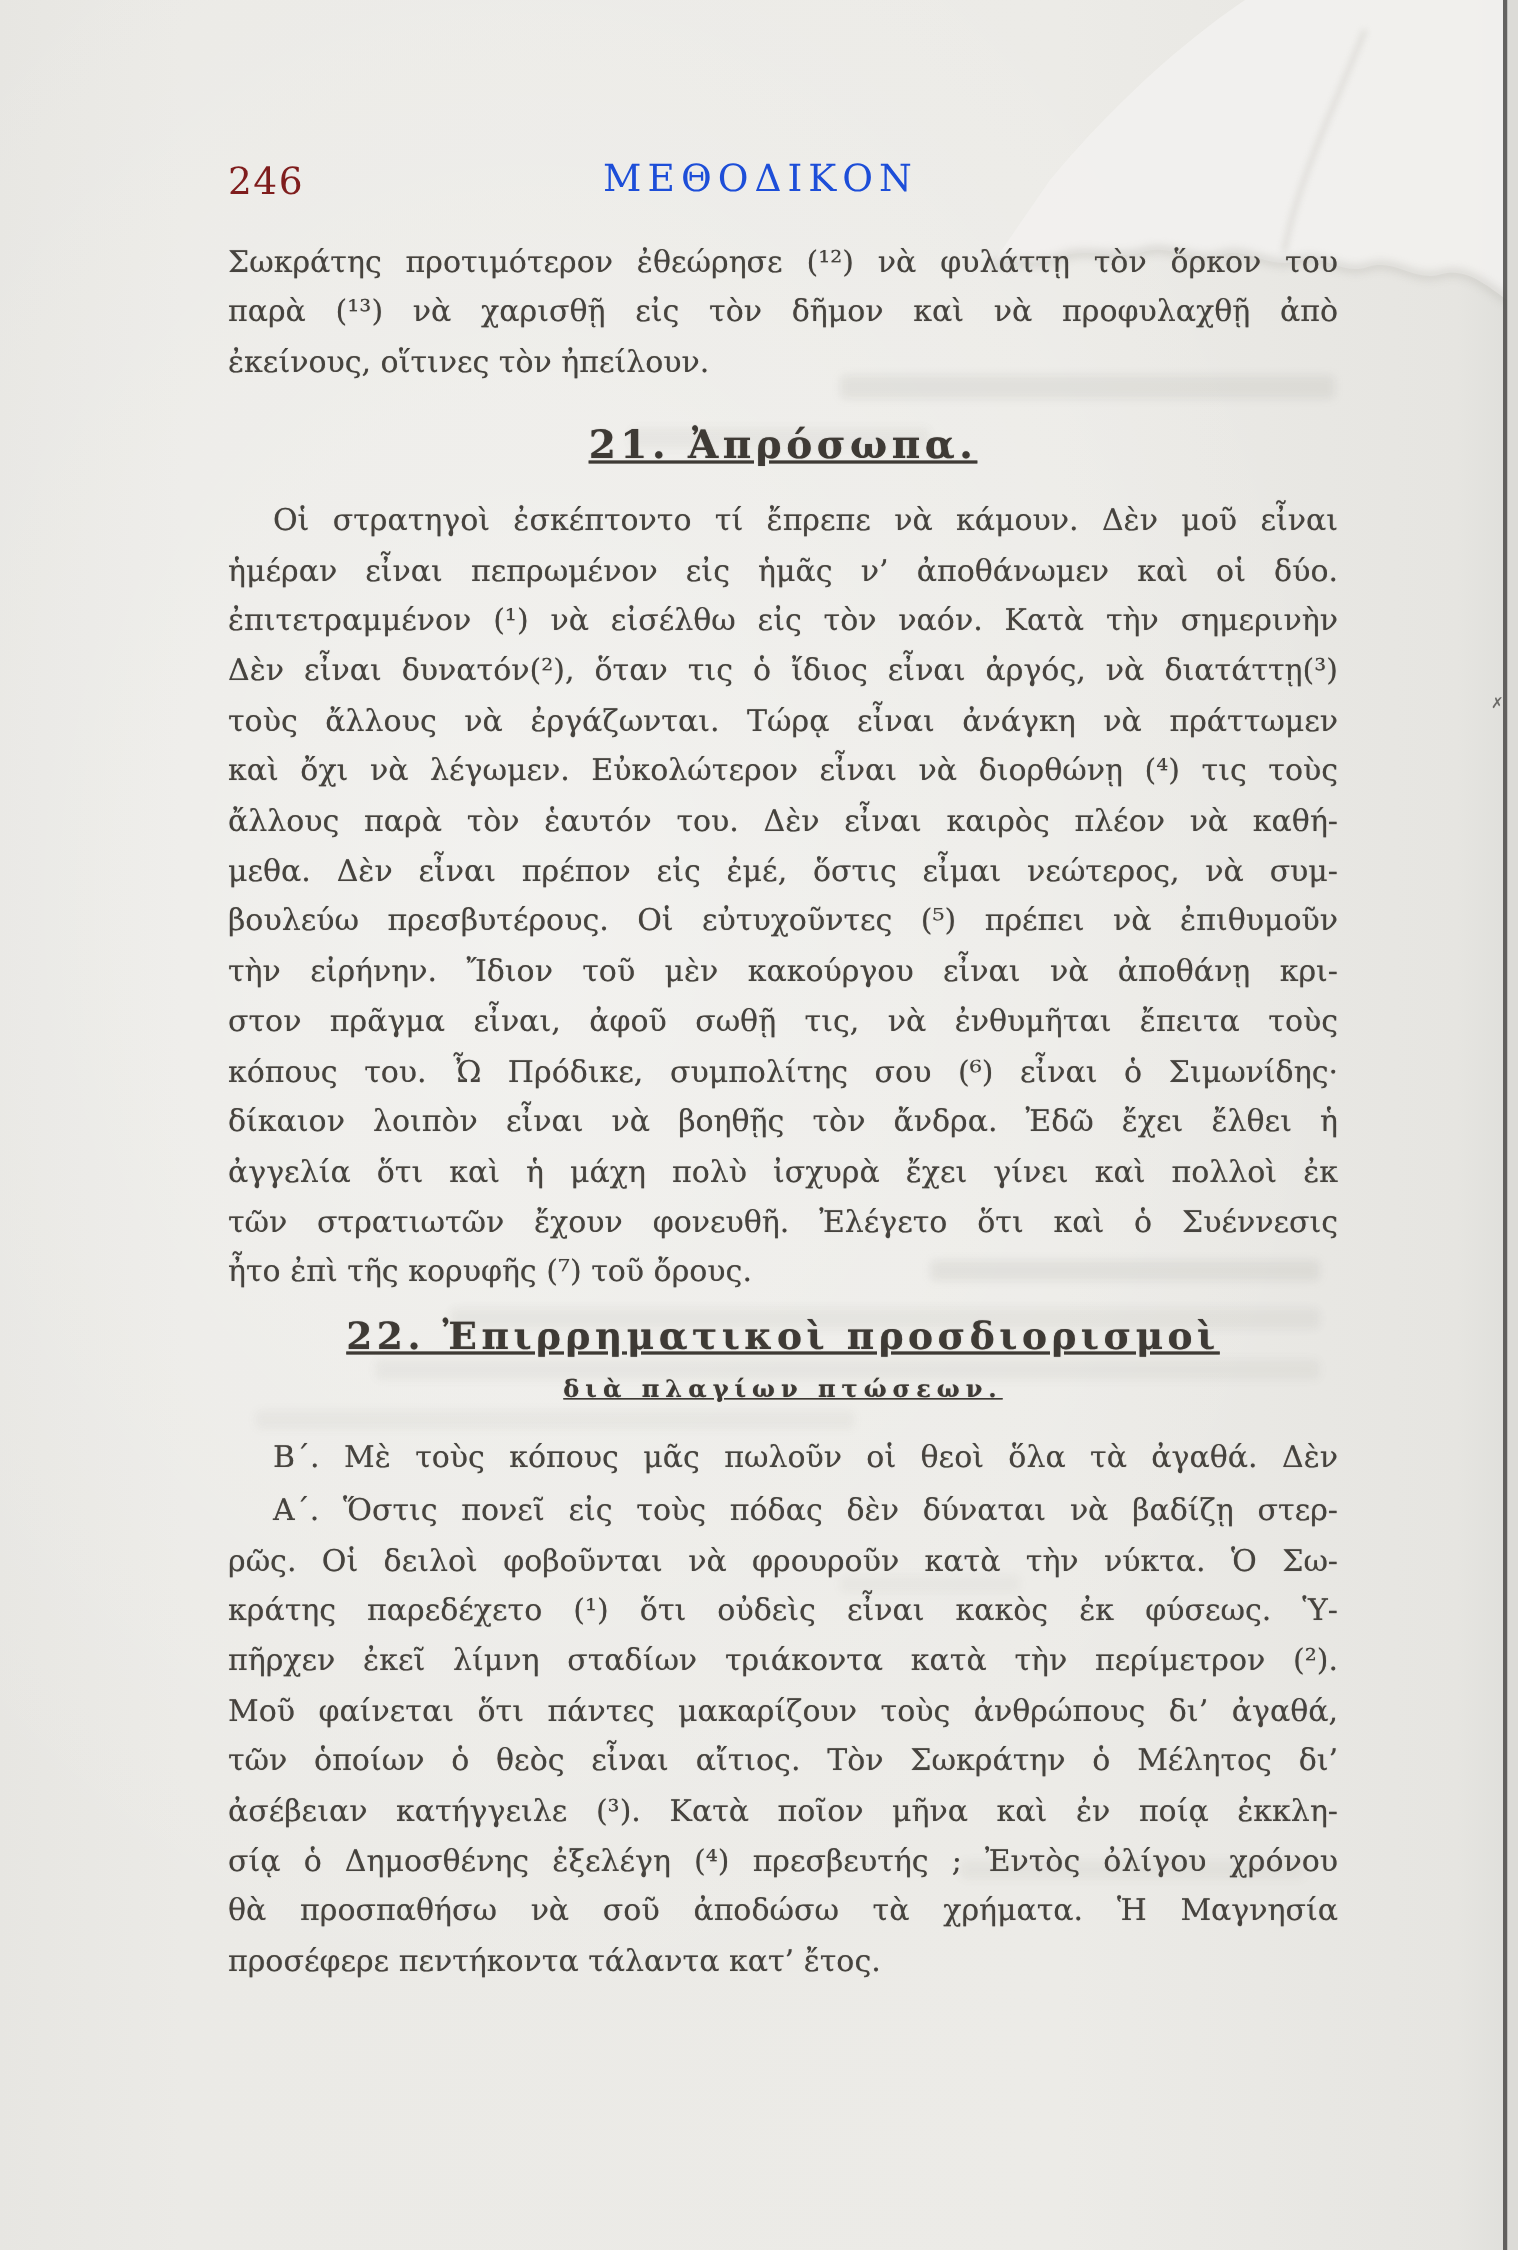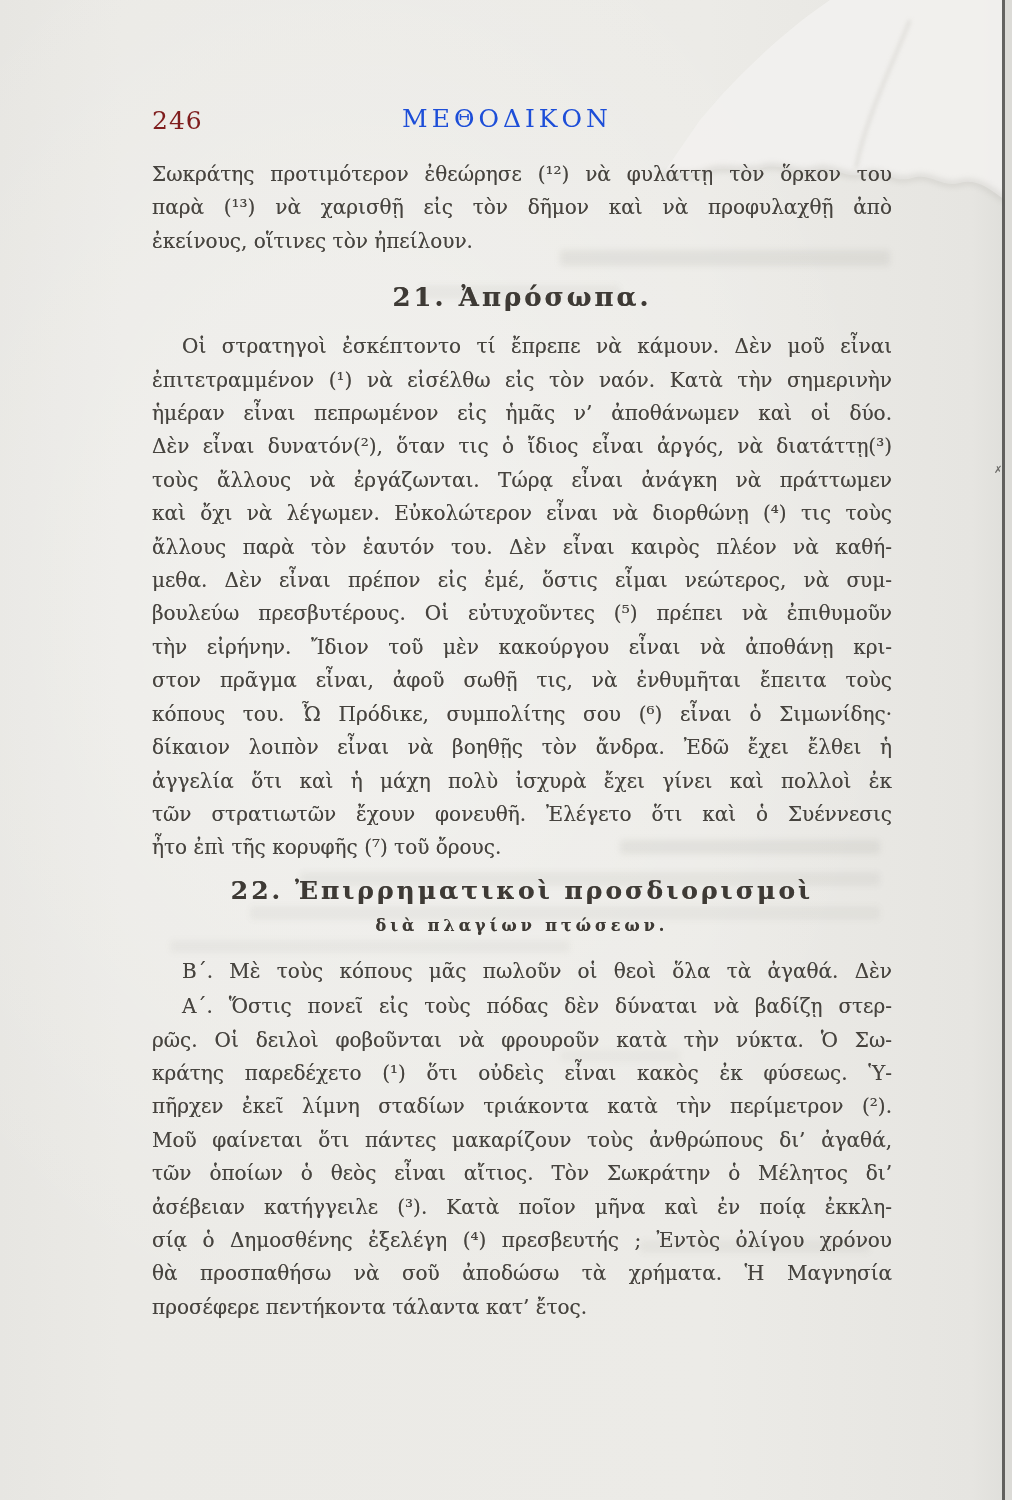--- a/index.html
+++ b/index.html
@@ -48,21 +48,21 @@
     white-space:normal;
     text-shadow:0 0 .5px rgba(70,66,60,.55);
   }
   .line.last{text-align-last:left;}
   .line.indent{text-indent:30px;}
   .para{margin:0;}
   .heading{
     text-align:center;font-weight:bold;color:#3e3a35;
     text-shadow:0 0 .6px rgba(60,55,48,.6);
   }
-  .heading .heading-line{letter-spacing:3px;}
+  .heading .heading-line{letter-spacing:3px;text-decoration:underline;}
   .h21{margin-top:21px;margin-bottom:15px;}
   .h21 .heading-line{font-size:26px;line-height:36px;}
   .h22{margin-top:7px;margin-bottom:13px;}
   .h22 .heading-line:first-child{font-size:25px;line-height:37px;}
   .h22 .heading-line:last-child{font-size:16px;line-height:33px;letter-spacing:4px;}
   .p21{margin-top:2px;}
   .pA{margin-top:2px;}
   
   .smudge{position:absolute;background:rgba(120,118,112,.10);filter:blur(3px);border-radius:4px;pointer-events:none;}
   .s1{left:560px;top:250px;width:330px;height:16px;}
@@ -107,22 +107,22 @@
     <div class="para p0">
       <div class="line">Σωκράτης προτιμότερον ἐθεώρησε (¹²) νὰ φυλάττῃ τὸν ὅρκον του</div>
       <div class="line">παρὰ (¹³) νὰ χαρισθῇ εἰς τὸν δῆμον καὶ νὰ προφυλαχθῇ ἀπὸ</div>
       <div class="line last">ἐκείνους, οἵτινες τὸν ἠπείλουν.</div>
     </div>
     <div class="heading h21">
       <div class="heading-line">21. Ἀπρόσωπα.</div>
     </div>
     <div class="para p21">
       <div class="line indent">Οἱ στρατηγοὶ ἐσκέπτοντο τί ἔπρεπε νὰ κάμουν. Δὲν μοῦ εἶναι</div>
+      <div class="line">ἡμέραν εἶναι πεπρωμένον εἰς ἡμᾶς ν’ ἀποθάνωμεν καὶ οἱ δύο.</div>
       <div class="line">ἐπιτετραμμένον (¹) νὰ εἰσέλθω εἰς τὸν ναόν. Κατὰ τὴν σημερινὴν</div>
-      <div class="line">ἡμέραν εἶναι πεπρωμένον εἰς ἡμᾶς ν’ ἀποθάνωμεν καὶ οἱ δύο.</div>
       <div class="line">Δὲν εἶναι δυνατόν(²), ὅταν τις ὁ ἴδιος εἶναι ἀργός, νὰ διατάττῃ(³)</div>
       <div class="line">τοὺς ἄλλους νὰ ἐργάζωνται. Τώρᾳ εἶναι ἀνάγκη νὰ πράττωμεν</div>
       <div class="line">καὶ ὄχι νὰ λέγωμεν. Εὐκολώτερον εἶναι νὰ διορθώνῃ (⁴) τις τοὺς</div>
       <div class="line">ἄλλους παρὰ τὸν ἑαυτόν του. Δὲν εἶναι καιρὸς πλέον νὰ καθή-</div>
       <div class="line">μεθα. Δὲν εἶναι πρέπον εἰς ἐμέ, ὅστις εἶμαι νεώτερος, νὰ συμ-</div>
       <div class="line">βουλεύω πρεσβυτέρους. Οἱ εὐτυχοῦντες (⁵) πρέπει νὰ ἐπιθυμοῦν</div>
       <div class="line">τὴν εἰρήνην. Ἴδιον τοῦ μὲν κακούργου εἶναι νὰ ἀποθάνῃ κρι-</div>
       <div class="line">στον πρᾶγμα εἶναι, ἀφοῦ σωθῇ τις, νὰ ἐνθυμῆται ἔπειτα τοὺς</div>
       <div class="line">κόπους του. Ὦ Πρόδικε, συμπολίτης σου (⁶) εἶναι ὁ Σιμωνίδης·</div>
       <div class="line">δίκαιον λοιπὸν εἶναι νὰ βοηθῇς τὸν ἄνδρα. Ἐδῶ ἔχει ἔλθει ἡ</div>

